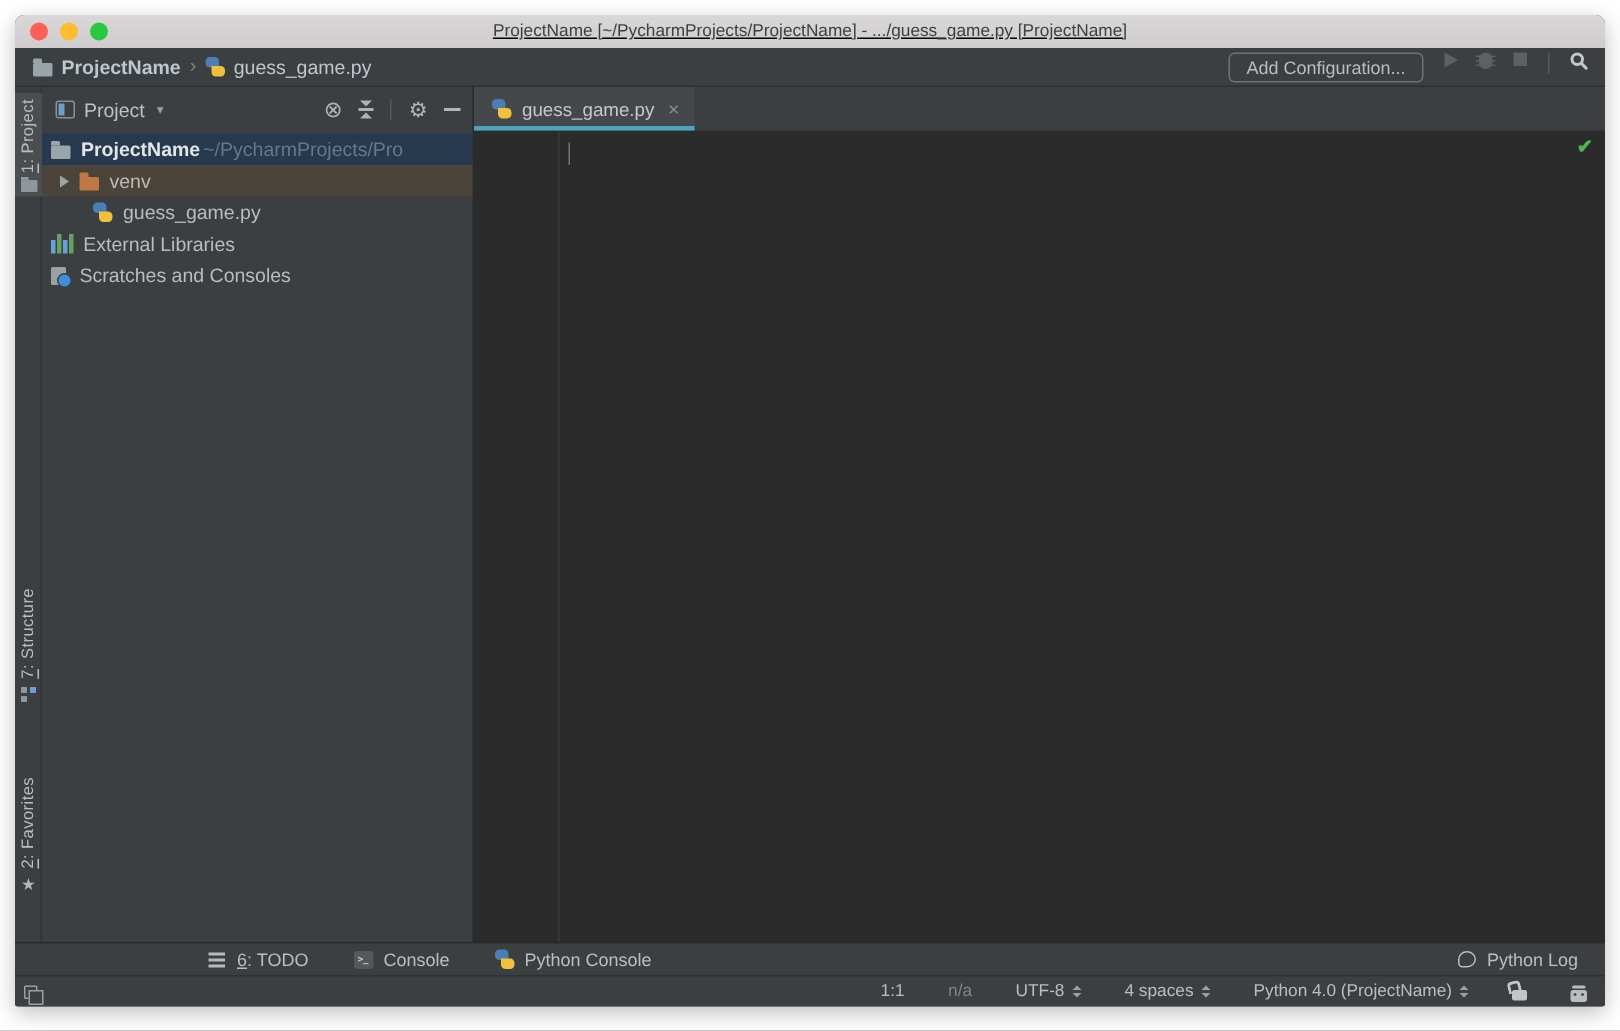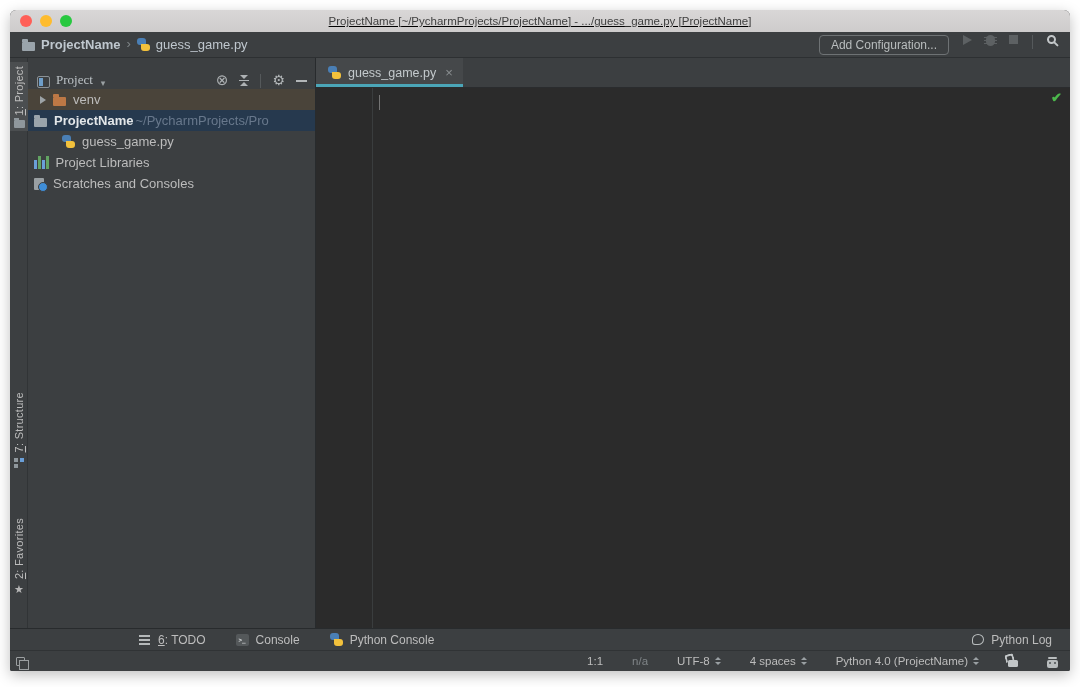--- a/index.html
+++ b/index.html
@@ -57,21 +57,21 @@
   .vtab.active { background:#4b4e50; padding:4px 0 3px; }
   .vtab .u { text-decoration:underline; }
   .mini-folder { width:11px; height:8px; background:#8f979c; border-radius:1px; position:relative; margin-top:5px; }
   .mini-folder::before { content:''; position:absolute; top:-2px; left:0; width:5px; height:2px; background:inherit; }
   .structure-ic { width:4px; height:4px; background:#8f979c; box-shadow:6px 0 #6a9fd8, 0 6px #8f979c; margin:6px 6px 6px 0; }
   .star { color:#b6b6b6; font-size:11px; margin-top:4px; }
 
   
   .ppanel { width:288px; background:#3c3f41; border-right:1px solid #282b2d; flex:none;
     display:flex; flex-direction:column; }
-  .phead { height:30px; display:flex; align-items:flex-end; padding:0 8px 0 9px; gap:6px; flex:none;font-family:Liberation Serif, serif; }
+  .phead { height:30px; display:flex; align-items:center; padding:0 8px 0 9px; gap:6px; flex:none; }
   .twin-ic { width:13px; height:12px; border:1px solid #8b9195; border-radius:2px; position:relative; }
   .twin-ic::after { content:''; position:absolute; left:1px; top:1px; width:4px; height:8px; background:#6e9ec9; }
   .phead-title { font-size:13px; color:#bcc2c6; }
   .phead-caret { font-size:9px; color:#9aa0a3; margin-left:2px; }
   .phead-icons { margin-left:auto; display:flex; align-items:center; gap:11px; }
   .locate { font-size:15px; color:#aeb2b4; line-height:1; }
   .collapse { display:flex; flex-direction:column; align-items:center; gap:1px; }
   .collapse .t-down { width:0; height:0; border-top:4px solid #aeb2b4; border-left:4px solid transparent; border-right:4px solid transparent; }
   .collapse .bar { width:10px; height:1.5px; background:#aeb2b4; }
   .collapse .t-up { width:0; height:0; border-bottom:4px solid #aeb2b4; border-left:4px solid transparent; border-right:4px solid transparent; }
@@ -207,41 +207,41 @@
               <i class="bar"></i>
               <i class="t-up"></i>
           </span>
           <span class="vdiv"></span>
           <span class="gear">⚙</span>
           <span class="minus"></span>
         </span>
       </div>
 
       <div class="tree">
+        <div class="trow selected">
+          <span class="folder"></span>
+          <span><b class="bold">ProjectName</b><span class="path">~/PycharmProjects/Pro</span></span>
+        </div>
         <div class="trow hovered">
           <span class="expand-arrow"></span>
           <span class="folder orange"></span>
           <span>venv</span>
-        </div>
-        <div class="trow selected">
-          <span class="folder"></span>
-          <span><b class="bold">ProjectName</b><span class="path">~/PycharmProjects/Pro</span></span>
         </div>
         <div class="trow indent1">
           <span class="py-icon"></span>
           <span>guess_game.py</span>
         </div>
         <div class="trow">
           <span class="lib-ic">
               <i></i>
               <i></i>
               <i></i>
               <i></i>
             </span>
-          <span>Project Libraries</span>
+          <span>External Libraries</span>
         </div>
         <div class="trow">
           <span class="scratch-ic"></span>
           <span>Scratches and Consoles</span>
         </div>
       </div>
     </div>
 
     <div class="ezone">
       <div class="tabbar">

